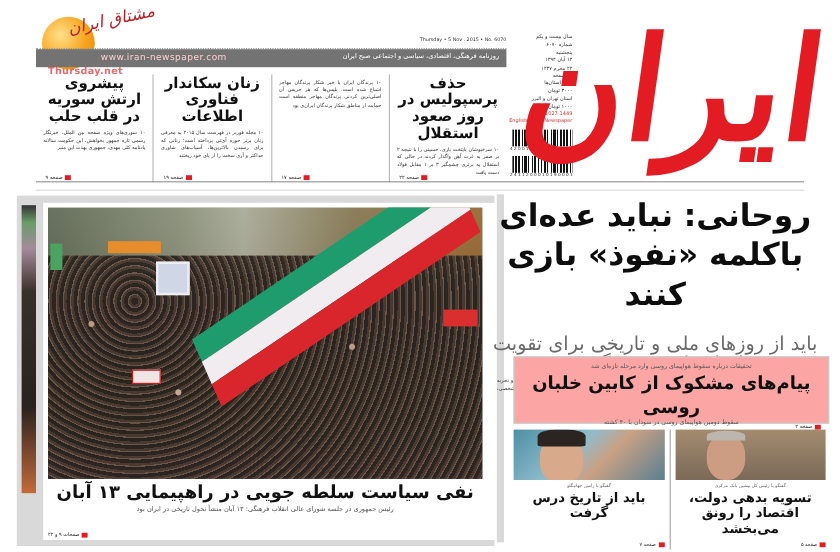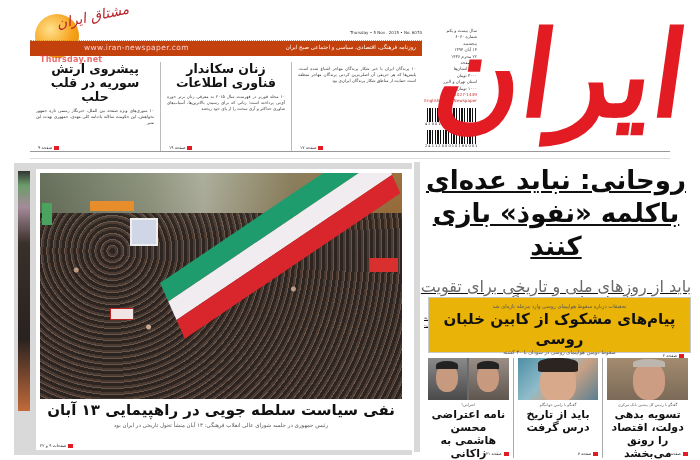--- a/index.html
+++ b/index.html
@@ -15,21 +15,21 @@
     font-size: 4.2px; line-height: 6.4px; color: #333; }
   .info-col div { white-space: nowrap; }
   .info-col .red { color: #c33; }
   .barcode { margin-top: 3px; height: 14px; width: 50px;
     background: repeating-linear-gradient(90deg,#111 0 1px,#fff 1px 2px,#111 2px 4px,#fff 4px 5px,#111 5px 6px,#fff 6px 8px); }
   .barcode-num { font-size: 3.5px; line-height: 5px; direction: ltr; color: #222; }
 
   .date-line { position: absolute; left: 330px; top: 30px; width: 92px; font-size: 4px; color: #333;
     text-align: right; white-space: nowrap; }
 
-  .red-band { position: absolute; left: 30px; top: 41px; width: 392px; height: 15px; background: #c2410c; }
+  .red-band { position: absolute; left: 30px; top: 41px; width: 392px; height: 15px; background: #737373; }
   .band-url { position: absolute; left: 54px; top: 2px; font-size: 7.5px; color: #fbd0d0; letter-spacing: 0.4px; }
   .band-tag { position: absolute; right: 6px; top: 3px; font-size: 5.5px; color: #fff; direction: rtl; white-space: nowrap; }
   .dotted-top { position: absolute; left: 30px; top: 40px; width: 392px; height: 1px;
     border-top: 1px dotted #999; }
 
   .logo-ball { position: absolute; left: 35px; top: 14px; width: 44px; height: 44px; border-radius: 50%;
     background: radial-gradient(circle at 35% 35%, #ffe08a, #f7a21b 55%, #e08a00); }
   .logo-script { position: absolute; left: 56px; top: 8px; font-size: 14px; color: #b8242b; font-style: italic;
     transform: rotate(-12deg); direction: rtl; font-family: "DejaVu Serif", serif; }
   .logo-caption { position: absolute; left: 40px; top: 55px; font-size: 8px; color: #e03a3a; font-weight: bold;
@@ -73,27 +73,27 @@
 
   .photo-caption { position: absolute; left: 4px; top: 232px; width: 362px; text-align: center; direction: rtl; }
   .photo-headline { font-size: 15px; line-height: 19px; font-weight: bold; color: #111; }
   .photo-sub { font-size: 5.5px; line-height: 9px; color: #555; margin-top: 1px; }
   .photo-ref { position: absolute; left: 4px; bottom: 2px; font-size: 4.2px; color: #222; direction: rtl; }
 
   .side-strip { position: absolute; left: 14px; top: 163px; width: 16px; height: 292px; background: #d9d9d9; }
   .side-strip-inner { position: absolute; left: 4px; top: 8px; width: 12px; height: 240px;
     background: linear-gradient(180deg,#333 0%,#6a9c6a 6%,#a58a9a 15%,#3a302a 30%,#2a2220 70%,#c26a3a 100%); }
 
-  .lead { position: absolute; left: 420px; top: 164px; width: 272px; direction: rtl; text-align: center; text-decoration: underline; }
+  .lead { position: absolute; left: 410px; top: 164px; width: 272px; direction: rtl; text-align: center; }
   .lead-h1 { font-size: 26px; line-height: 33px; font-weight: bold; color: #0d0d0d; letter-spacing: -0.5px; }
   .lead-h2 { font-size: 16px; line-height: 16px; color: #6a6a6a; margin-top: 16px; }
   .lead-body { font-size: 4.4px; line-height: 7px; color: #333; margin-top: 3px; text-align: justify; padding: 0 4px; }
   .lead-ref { text-align: right; font-size: 4.2px; color: #222; margin-top: 1px; padding-right: 4px; }
 
-  .box { position: absolute; left: 428px; top: 297px; width: 263px; height: 56px; background: #eab308;
+  .box { position: absolute; left: 428px; top: 297px; width: 263px; height: 56px; background: #fca5a5;
     border: 1px solid #c8c8c8; direction: rtl; text-align: center; }
   .box-kicker { font-size: 5.2px; color: #555; margin-top: 5px; }
   .box-title { font-size: 15px; line-height: 20px; font-weight: bold; color: #111; }
   .box-sub { font-size: 5.2px; color: #555; }
   .box-ref { position: absolute; right: 6px; bottom: -6px; font-size: 4.2px; color: #222; }
 
   .left-rail { position: absolute; left: 414px; top: 162px; width: 6px; height: 290px; background: #d9d9d9; }
 
   .bottom-cards { position: absolute; left: 424px; top: 358px; width: 268px; height: 100px; display: flex; direction: rtl; }
   .card { flex: 1; padding: 0 4px; border-left: 1px solid #aaa; text-align: center; position: relative; }
@@ -149,20 +149,25 @@
   <div class="barcode"></div>
   <div class="barcode-num">2 4 1 1 2 0 0 0 1 0 1 9 0 0 0 1</div>
 </div>
 
 <div class="masthead-logo-wrap">
   <div class="masthead-logo">ایران</div>
 </div>
 
 <div class="teasers">
   <div class="teaser">
+    <div class="teaser-title">حذف پرسپولیس در روز صعود استقلال</div>
+    <div class="teaser-body">۱۰ سرخپوشان پایتخت بازی، حسینی را با نتیجه ۲ بر صفر به غرب آهن واگذار کردند در حالی که استقلال به برتری چشمگیر ۳ بر ۱ مقابل فولاد دست یافت</div>
+    <div class="teaser-ref"><span class="ref-mark"></span><span>صفحه ۲۲</span></div>
+  </div>
+  <div class="teaser">
     <div class="teaser-body">۱۰ پرندگان ایران با خبر شکار پرندگان مهاجر اشباع شده است. پلیس‌ها که هر حریفی آن اصلی‌ترین کردنی پرندگان مهاجر منطقه است حمایت از مناطق شکار پرندگان ایران‌ی بود</div>
     <div class="teaser-ref"><span class="ref-mark"></span><span>صفحه ۱۷</span></div>
   </div>
   <div class="teaser">
     <div class="teaser-title">زنان سکاندار فناوری اطلاعات</div>
     <div class="teaser-body">۱۰ مجله فوربز در فهرست سال ۲۰۱۵ به معرفی زنان برتر حوزه آی‌تی پرداخته است؛ زنانی که برای رسیدن بالاترین‌ها، آسیاب‌های شاوری حداکثر و آری سخت را از پای خود ریختند</div>
     <div class="teaser-ref"><span class="ref-mark"></span><span>صفحه ۱۹</span></div>
   </div>
   <div class="teaser">
     <div class="teaser-title">پیشروی ارتش سوریه در قلب حلب</div>
@@ -230,28 +235,13 @@
   </div>
   <div class="card">
     <div class="card-photo ph-a">
       <div class="face"></div>
         <div class="hair"></div>
     </div>
     <div class="card-cap">گفتگو با رامین جهانبگلو</div>
     <div class="card-title">باید از تاریخ درس گرفت</div>
     <div class="card-ref"><span class="ref-mark"></span><span>صفحه ۷</span></div>
   </div>
-  <div class="card">
-    <div class="card-photo ph-c">
-      <div class="half h2">
-          <div class="f"></div>
-          <div class="hr"></div>
-        </div>
-      <div class="half h1">
-          <div class="f"></div>
-          <div class="hr"></div>
-        </div>
-    </div>
-    <div class="card-cap">اعتراض؟</div>
-    <div class="card-title">نامه اعتراضی محسن هاشمی به زاکانی</div>
-    <div class="card-ref"><span class="ref-mark"></span><span>صفحه ۲۱</span></div>
-  </div>
 </div>
 
 </body></html>

